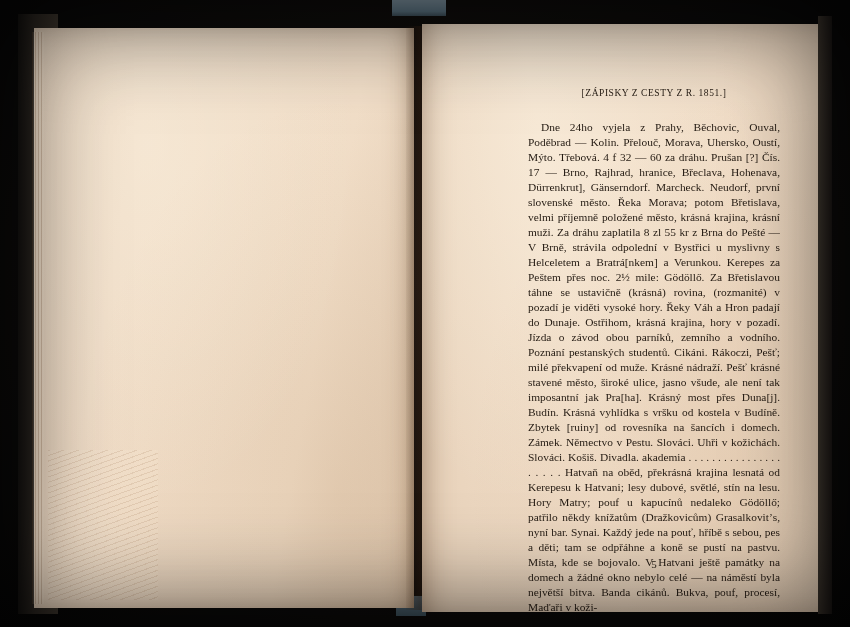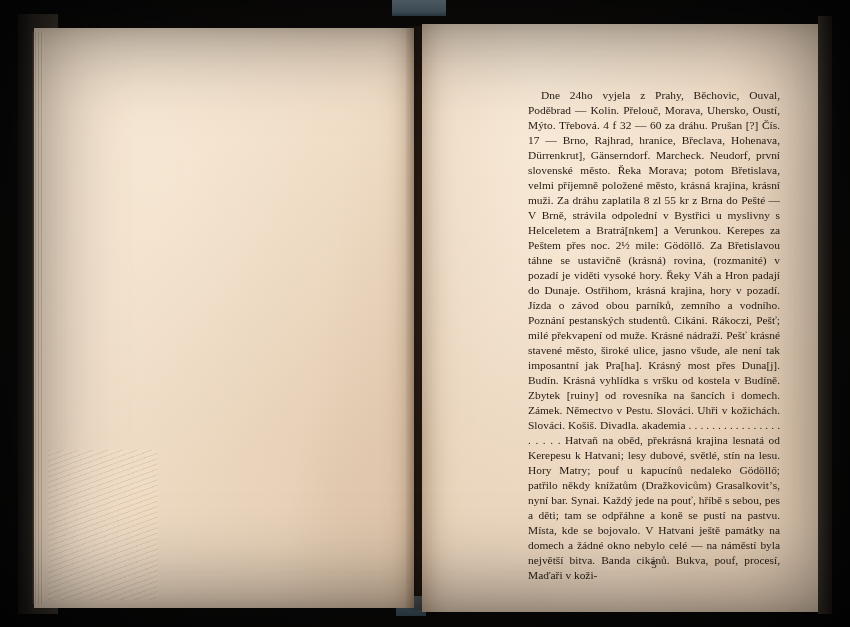--- a/index.html
+++ b/index.html
@@ -207,20 +207,21 @@
 
     <div class="edge-lines"></div>
     <div class="edge-lines2"></div>
 
     <div class="gutter"></div>
 
     <div class="page-right">
       <div class="mottle"></div>
 
       <div class="textblock">
+        <div class="running-head">[ZÁPISKY Z CESTY Z R. 1851.]</div>
 
         <p class="para"><span class="indent"></span><span>Dne 24ho vyjela z Prahy, Běchovic, Ouval, Poděbrad — Kolin. Přelouč, Morava, Uhersko, Oustí, Mýto. Třebová. 4 f 32 — 60 za dráhu. Prušan [?] Čís. 17 — Brno, Rajhrad, hranice, Břeclava, Hohenava, Dürrenkrut], Gänserndorf. Marcheck. Neudorf, první slovenské město. Řeka Morava; potom Břetislava, velmi příjemně položené město, krásná krajina, krásní muži. Za dráhu zaplatila 8 zl 55 kr z Brna do Pešté — V Brně, strávila odpolední v Bystřici u myslivny s Helceletem a Bratrá[nkem] a Verunkou. Kerepes za Peštem přes noc. 2½ mile: Gödöllő. Za Břetislavou táhne se ustavičně (krásná) rovina, (rozmanité) v pozadí je viděti vysoké hory. Řeky Váh a Hron padají do Dunaje. Ostřihom, krásná krajina, hory v pozadí. Jízda o závod obou parníků, zemního a vodního. Poznání pestanských studentů. Cikáni. Rákoczi, Pešť; milé překvapení od muže. Krásné nádraží. Pešť krásné stavené město, široké ulice, jasno všude, ale není tak imposantní jak Pra[ha]. Krásný most přes Duna[j]. Budín. Krásná vyhlídka s vršku od kostela v Budíně. Zbytek [ruiny] od rovesníka na šancích i domech. Zámek. Němectvo v Pestu. Slováci. Uhři v kožichách. Slováci. Košiš. Divadla. akademia . . . . . . . . . . . . . . . . . . . . . Hatvaň na oběd, překrásná krajina lesnatá od Kerepesu k Hatvani; lesy dubové, světlé, stín na lesu. Hory Matry; pouf u kapucínů nedaleko Gödöllő; patřilo někdy knížatům (Dražkovicům) Grasalkovitʼs, nyní bar. Synai. Každý jede na pouť, hříbě s sebou, pes a děti; tam se odpřáhne a koně se pustí na pastvu. Místa, kde se bojovalo. V Hatvani ještě památky na domech a žádné okno nebylo celé — na náměstí byla největší bitva. Banda cikánů. Bukva, pouf, procesí, Maďaři v koži-</span></p>
 
         <div class="folio">5</div>
       </div>
     </div>
 
     <div class="cover-right"></div>
   </div>
 

